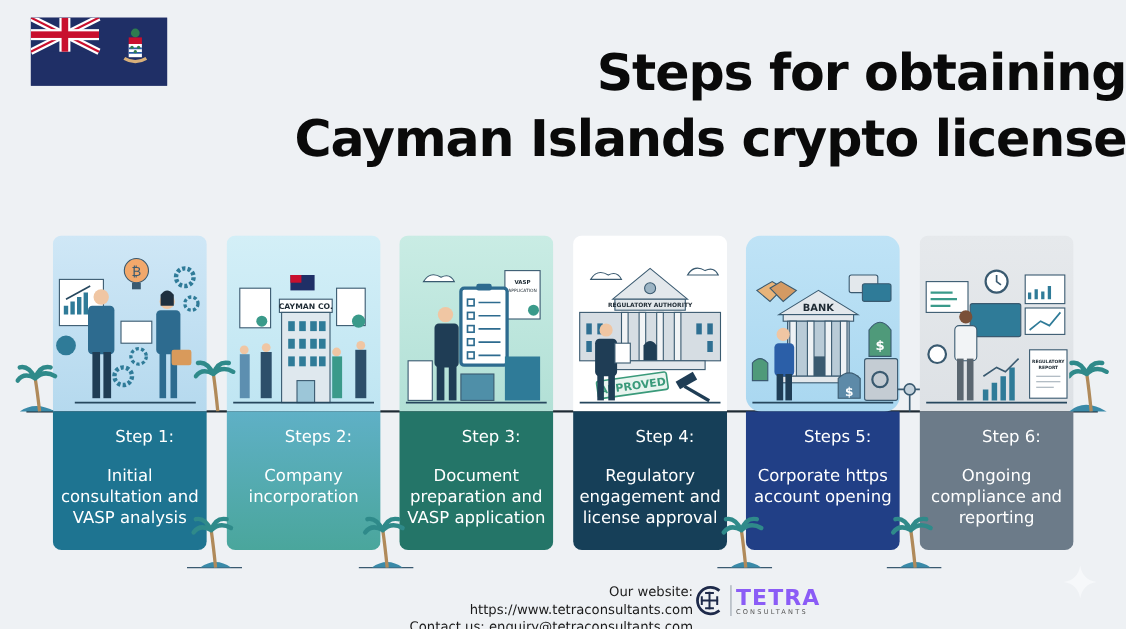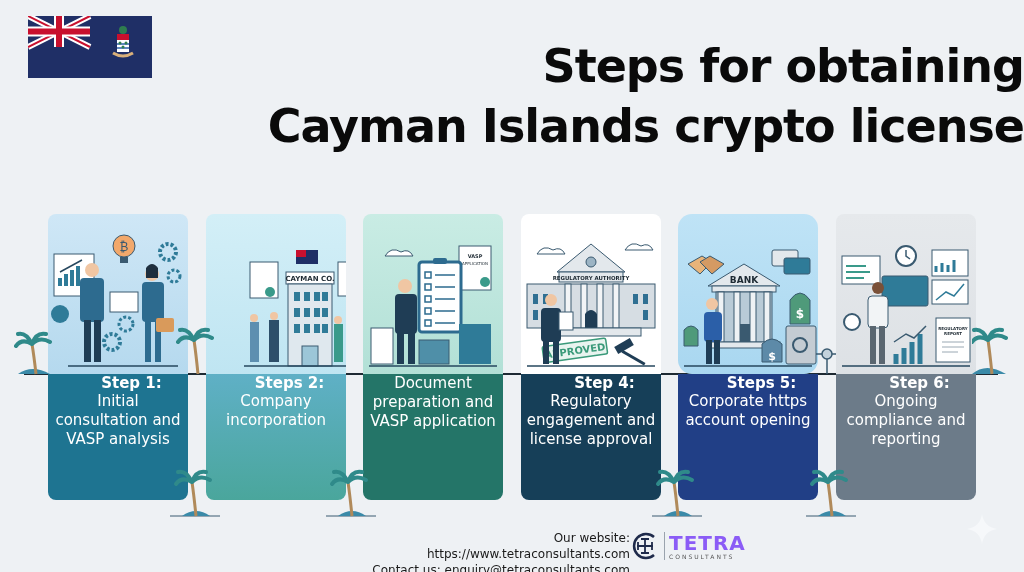--- a/index.html
+++ b/index.html
@@ -4,22 +4,22 @@
 <style>
   html,body{margin:0;padding:0;}
   body{width:1024px;height:572px;background:#eef1f4;font-family:"DejaVu Sans","Liberation Sans",sans-serif;position:relative;overflow:hidden;}
   .flag{position:absolute;left:28px;top:16px;width:124px;height:62px;background:#1f2f66;overflow:hidden;}
   .flag svg{display:block;}
   .title{position:absolute;left:0;width:1024px;text-align:right;top:36px;font-family:"DejaVu Sans",sans-serif;font-weight:bold;color:#0a0a0a;font-size:46px;line-height:60px;letter-spacing:-1px;}
   .timeline{position:absolute;left:24px;top:373px;width:974px;height:2px;background:#1e2a33;}
   .card{position:absolute;top:214px;width:140px;height:286px;border-radius:8px;overflow:hidden;}
   .card .img{position:absolute;left:0;top:0;width:140px;height:160px;}
   .card .text{position:absolute;left:0;top:160px;width:140px;height:126px;text-align:center;color:#fff;}
-  .card .step{font-weight:bold;font-size:15px;line-height:18px;padding-left:27px;}
-  .card .desc{font-size:15px;line-height:19px;margin-top:0;padding:0 4px;}
+  .card .step{font-weight:normal;font-size:15px;margin-top:14px;line-height:18px;padding-left:27px;}
+  .card .desc{font-size:15px;line-height:19px;margin-top:17px;padding:0 4px;}
   .palm{position:absolute;}
   .footer{position:absolute;top:530px;left:360px;width:270px;text-align:right;font-size:12px;line-height:16px;color:#1a1a1a;}
   .logo{position:absolute;left:630px;top:528px;height:36px;display:flex;align-items:center;}
   .logo .brand{font-weight:bold;font-size:20px;color:#8b5cf6;letter-spacing:1px;line-height:20px;}
   .logo .sub{font-size:6px;letter-spacing:2px;color:#555;}
   .sparkle{position:absolute;left:965px;top:512px;width:34px;height:34px;}
 </style>
 </head>
 <body>
 
@@ -83,21 +83,21 @@
       <line x1="20" y1="152" x2="130" y2="152" stroke="#26475e" stroke-width="1.5"></line>
     </svg>
   </div>
   <div class="text" style="background:#1e7491;">
     <div class="step">Step 1:</div>
     <div class="desc">Initial consultation and VASP analysis</div>
   </div>
 </div>
 
 <div class="card" style="left:206px;">
-  <div class="img" style="background:linear-gradient(180deg,#d3eff7,#bfe5f2);padding-left:32px;">
+  <div class="img" style="background:linear-gradient(180deg,#d3eff7,#bfe5f2);">
     <svg width="140" height="160" viewBox="0 0 140 160">
       <rect x="12" y="48" width="28" height="36" fill="#fff" stroke="#3a5a70"></rect>
       <circle cx="32" cy="78" r="5" fill="#3a9a8a"></circle>
       <rect x="100" y="48" width="26" height="34" fill="#fff" stroke="#3a5a70"></rect>
       <circle cx="120" cy="78" r="6" fill="#3a9a8a"></circle>
       <rect x="58" y="36" width="22" height="14" fill="#1f2f66"></rect>
       <rect x="58" y="36" width="10" height="7" fill="#c8102e"></rect>
       <rect x="48" y="58" width="48" height="12" fill="#fff" stroke="#3a5a70"></rect>
       <text x="72" y="67" font-size="7" font-weight="bold" text-anchor="middle" fill="#1e2a33" font-family="DejaVu Sans,sans-serif">CAYMAN CO.</text>
       <rect x="50" y="70" width="44" height="82" fill="#dfe8ee" stroke="#3a5a70"></rect>
@@ -157,20 +157,21 @@
       <rect x="56" y="126" width="30" height="24" fill="#4f8fa8" stroke="#3a5a70"></rect>
       <path d="M96,110 h32 v40 h-32z" fill="#2f7b98"></path>
       <circle cx="42" cy="72" r="7" fill="#f0c6a3"></circle>
       <rect x="32" y="80" width="22" height="40" rx="4" fill="#1f3d55"></rect>
       <rect x="34" y="118" width="7" height="32" fill="#1f3d55"></rect>
         <rect x="45" y="118" width="7" height="32" fill="#1f3d55"></rect>
       <line x1="6" y1="152" x2="134" y2="152" stroke="#26475e" stroke-width="1.5"></line>
     </svg>
   </div>
   <div class="text" style="background:#247568;">
+    <div class="step">Step 3:</div>
     <div class="desc">Document preparation and VASP application</div>
   </div>
 </div>
 
 <div class="card" style="left:521px;">
   <div class="img" style="background:#ffffff;">
     <svg width="140" height="160" viewBox="0 0 140 160">
       <path d="M16,40 q6,-10 16,-4 q8,-4 12,4 z" fill="#fff" stroke="#3a5a70"></path>
       <path d="M104,36 q6,-10 16,-4 q8,-4 12,4 z" fill="#fff" stroke="#3a5a70"></path>
       <polygon points="70,30 36,58 104,58" fill="#e3e8ec" stroke="#3a5a70"></polygon>

